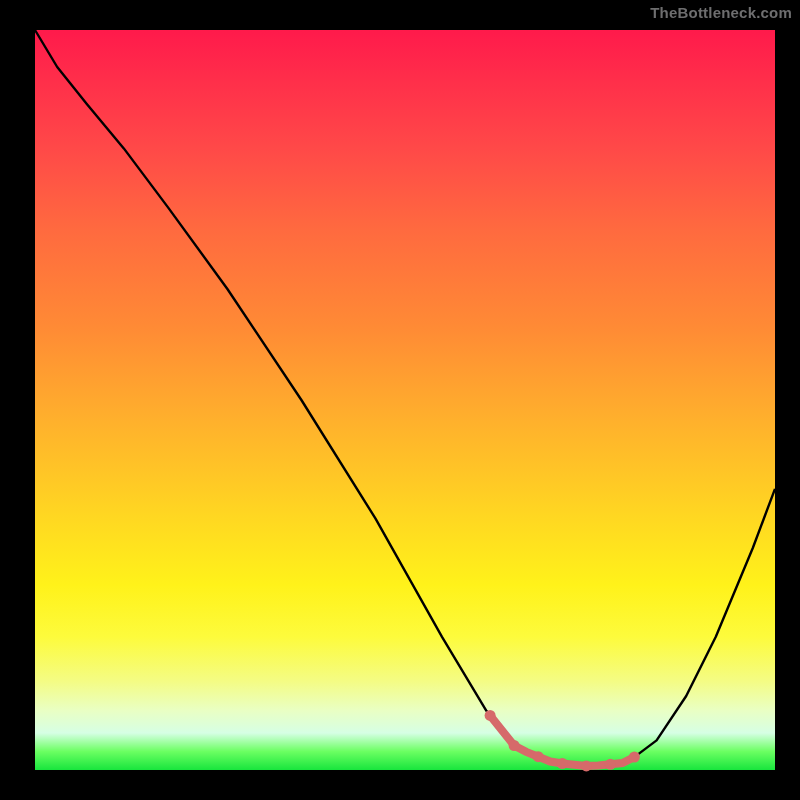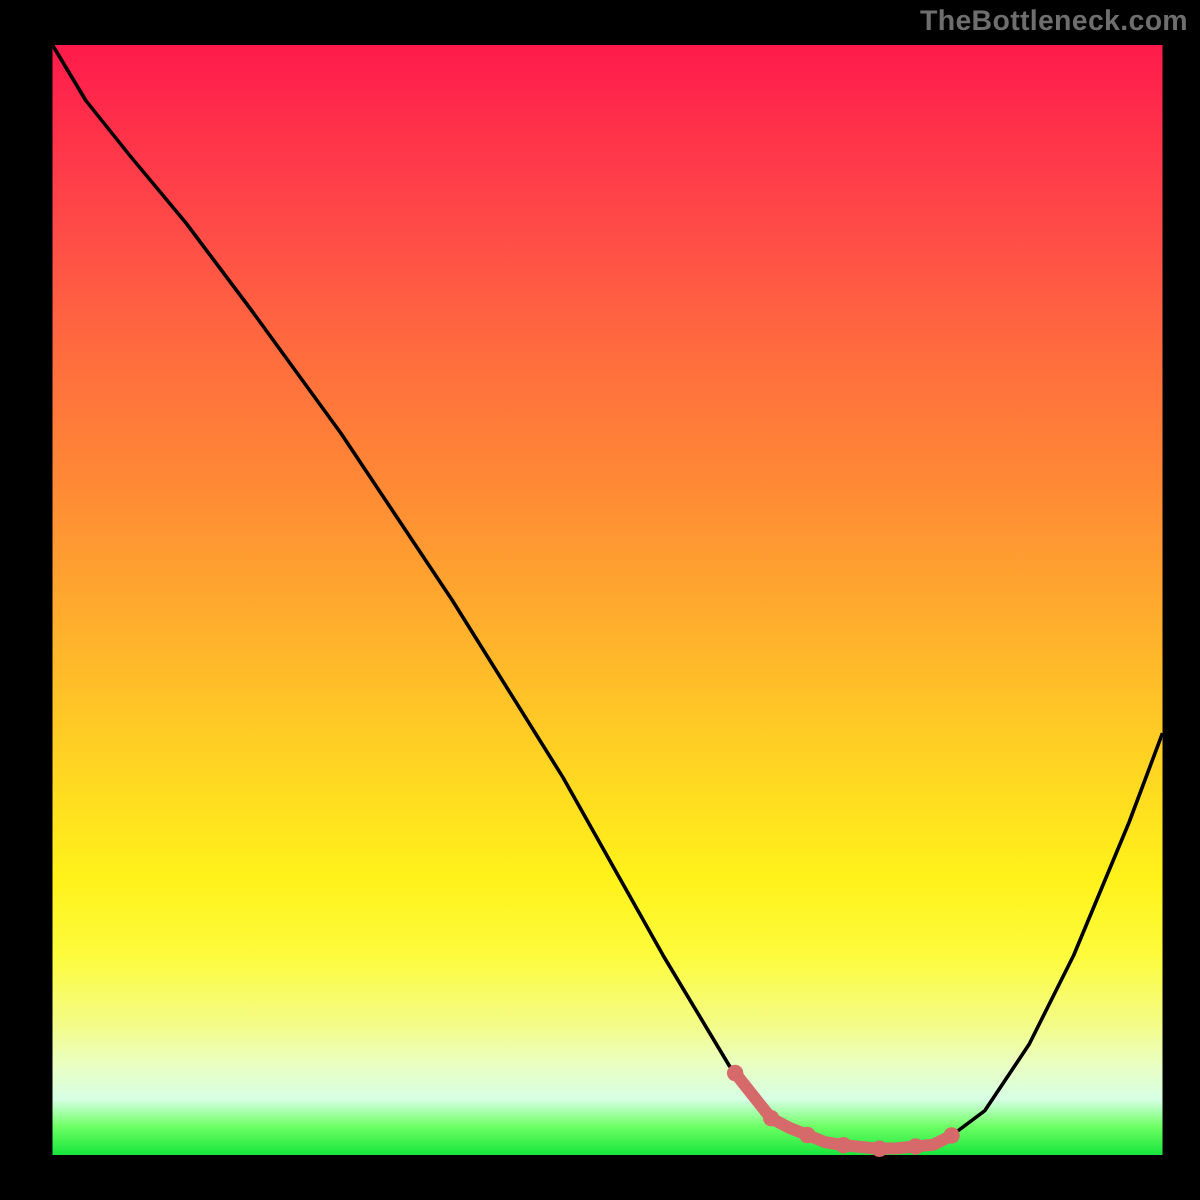--- a/index.html
+++ b/index.html
@@ -14,21 +14,21 @@
     position: relative;
     width: 800px;
     height: 800px;
     background: #000;
   }
   .watermark {
     position: absolute;
     top: 4px;
     right: 8px;
     font-family: Arial, Helvetica, sans-serif;
-    font-size: 19px;
+    font-size: 15px;
     font-weight: 600;
     color: #6e6e6f;
     letter-spacing: 0.2px;
     z-index: 10;
   }
   .plot-area {
     position: absolute;
     left: 35px;
     top: 30px;
     width: 740px;

